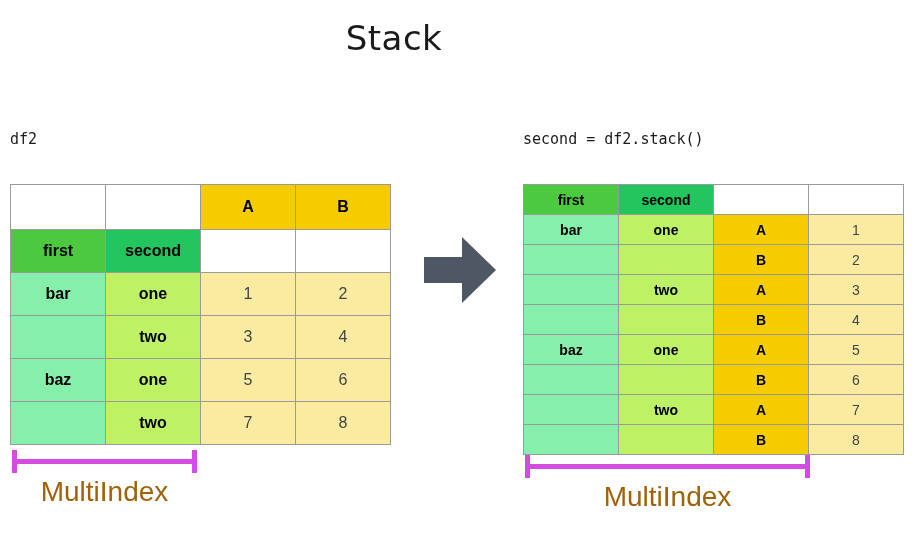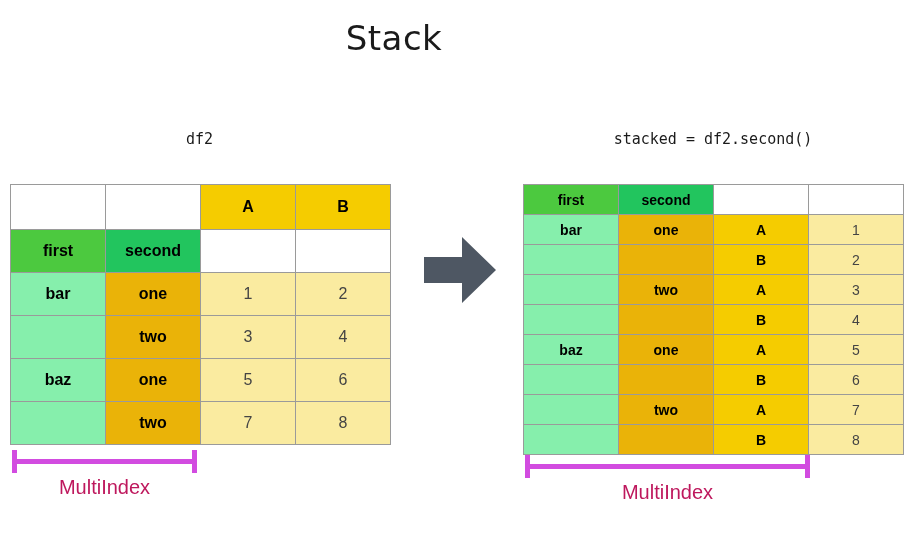--- a/index.html
+++ b/index.html
@@ -27,21 +27,20 @@
     color: #1a1a1a;
     letter-spacing: 0.5px;
   }
 
   .code-label {
     position: absolute;
     font-family: "DejaVu Sans Mono", monospace;
     font-size: 15px;
     color: #1a1a1a;
     white-space: nowrap;
-    text-align: center;
   }
   #label-left  { left: 10px;  top: 130px; width: 379px; }
   #label-right { left: 523px; top: 130px; width: 380px; }
 
   
   .tbl {
     position: absolute;
     border-collapse: collapse;
     table-layout: fixed;
     border: 1px solid #9a9a9a;
@@ -52,21 +51,21 @@
     text-align: center;
     vertical-align: middle;
     font-family: "Liberation Sans", sans-serif;
   }
 
   
   .c-white   { background: #ffffff; }
   .c-green   { background: #4cc93f; color: #000000; font-weight: bold; }
   .c-lgreen  { background: #22c55e; color: #000; font-weight: bold; }
   .c-blue    { background: #86efac; color: #000; font-weight: bold; }
-  .c-lblue   { background: #eab308; color: #000; font-weight: bold; }
+  .c-lblue   { background: #bef264; color: #000; font-weight: bold; }
   .c-gold    { background: #f5cc00; color: #000; font-weight: bold; }
   .c-lyellow { background: #faeba0; color: #444; font-weight: normal; }
 
   
   #table-left {
     left: 10px;
     top: 184px;
     width: 379px;
   }
   #table-left td { height: 42px; font-size: 16px; }
@@ -110,22 +109,22 @@
     width: 5px;
     height: 23px;
     background: #d24ce0;
   }
   .bracket .cap.l { left: 0; }
   .bracket .cap.r { right: 0; }
 
   .mi-text {
     position: absolute;
     font-family: "Liberation Sans", sans-serif;
-    font-size: 20px;
-    color: #be185d;
+    font-size: 28px;
+    color: #a16207;
     text-align: center;
     white-space: nowrap;
   }
 
   #bracket-left  { left: 12px;  top: 450px; width: 185px; }
   #mi-left       { left: 12px;  top: 476px; width: 185px; }
   #bracket-right { left: 525px; top: 455px; width: 285px; }
   #mi-right      { left: 525px; top: 481px; width: 285px; }
 </style>
 </head>
@@ -181,21 +180,21 @@
     </tr>
   </tbody>
 </table>
 
 <div id="arrow">
   <svg width="72" height="66" viewBox="0 0 72 66" xmlns="http://www.w3.org/2000/svg">
     <polygon points="0,20 38,20 38,0 72,33 38,66 38,46 0,46" fill="#4e5763"></polygon>
   </svg>
 </div>
 
-<div id="label-right" class="code-label">stacked = df2.second()</div>
+<div id="label-right" class="code-label">second = df2.stack()</div>
 
 <table id="table-right" class="tbl">
   <colgroup>
       <col class="cw">
       <col class="cw">
       <col class="cw">
       <col class="cw">
     </colgroup>
   <tbody>
     <tr>

